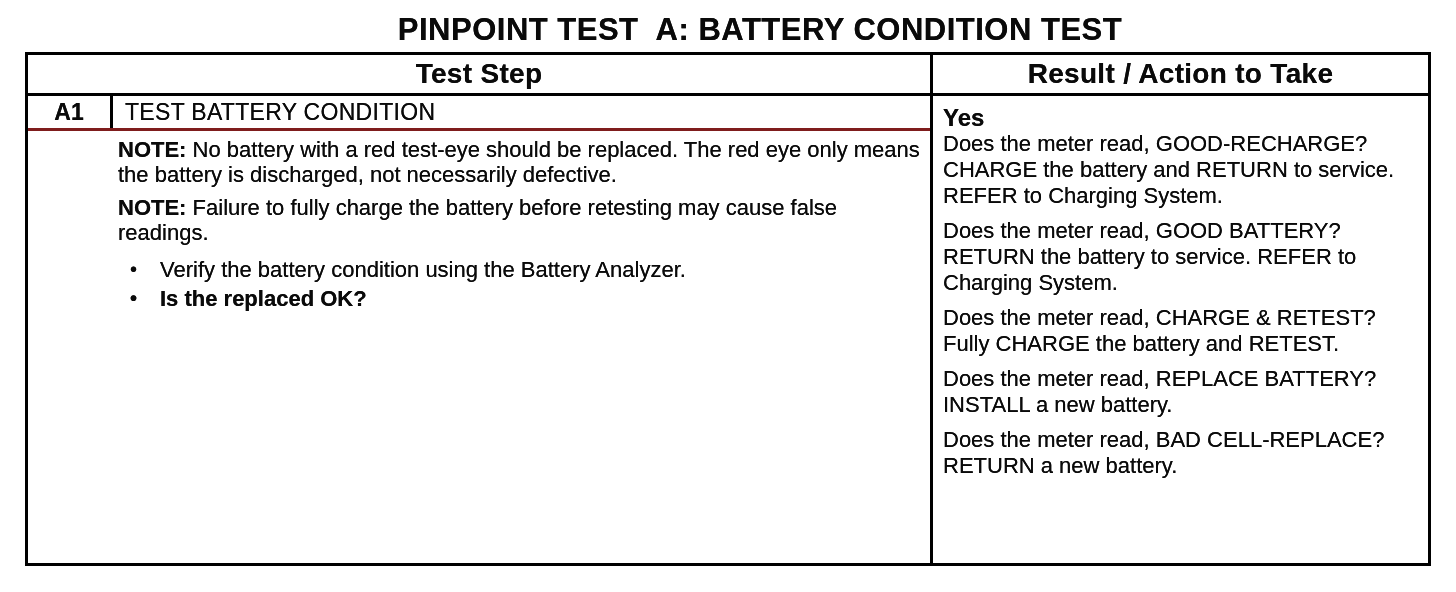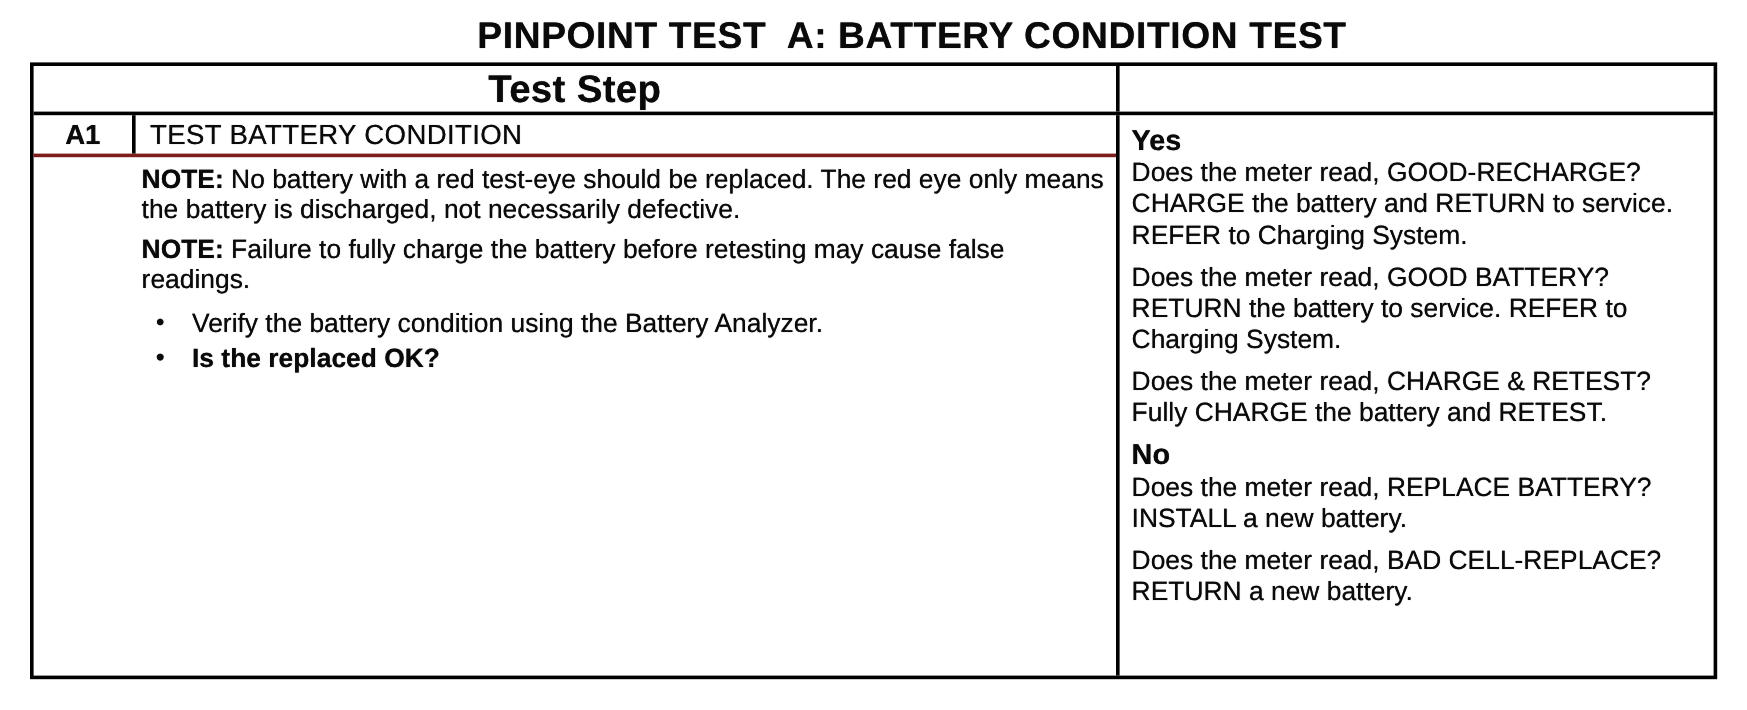--- a/index.html
+++ b/index.html
@@ -48,21 +48,21 @@
   .header-row {
     display: flex;
     flex: 0 0 38px;
     border-bottom: 3px solid #000;
   }
   .header-cell {
     display: flex;
     align-items: center;
     justify-content: center;
     font-weight: bold;
-    font-size: 32px;
+    font-size: 28px;
     letter-spacing: 0.3px;
   }
   .header-cell.left  { width: 902px; border-right: 3px solid #000; }
   .header-cell.right { flex: 1; }
 
   .body-row {
     display: flex;
     flex: 1;
     min-height: 0;
   }
@@ -142,20 +142,21 @@
 </style>
 </head>
 <body>
 
 <h1 class="doc-title ink">PINPOINT TEST  A: BATTERY CONDITION TEST</h1>
 
 <div class="doc-table">
 
   <div class="header-row">
     <div class="header-cell left ink">Test Step</div>
+    <div class="header-cell right ink">Result / Action to Take</div>
   </div>
 
   <div class="body-row">
 
     <div class="left-col">
 
       <div class="step-row">
         <div class="step-id ink">A1</div>
         <div class="step-name ink">TEST BATTERY CONDITION</div>
       </div>
@@ -175,19 +176,18 @@
         </ul>
       </div>
 
     </div>
 
     <div class="right-col ink">
       <p class="section-heading">Yes</p>
       <p>Does the meter read, GOOD-RECHARGE? CHARGE the battery and RETURN to service. REFER to Charging System.</p>
       <p>Does the meter read, GOOD BATTERY? RETURN the battery to service. REFER to Charging System.</p>
       <p>Does the meter read, CHARGE &amp; RETEST? Fully CHARGE the battery and RETEST.</p>
-      <p class="section-heading">No</p>
       <p>Does the meter read, REPLACE BATTERY? INSTALL a new battery.</p>
       <p>Does the meter read, BAD CELL-REPLACE? RETURN a new battery.</p>
     </div>
 
   </div>
 </div>
 
 </body></html>

